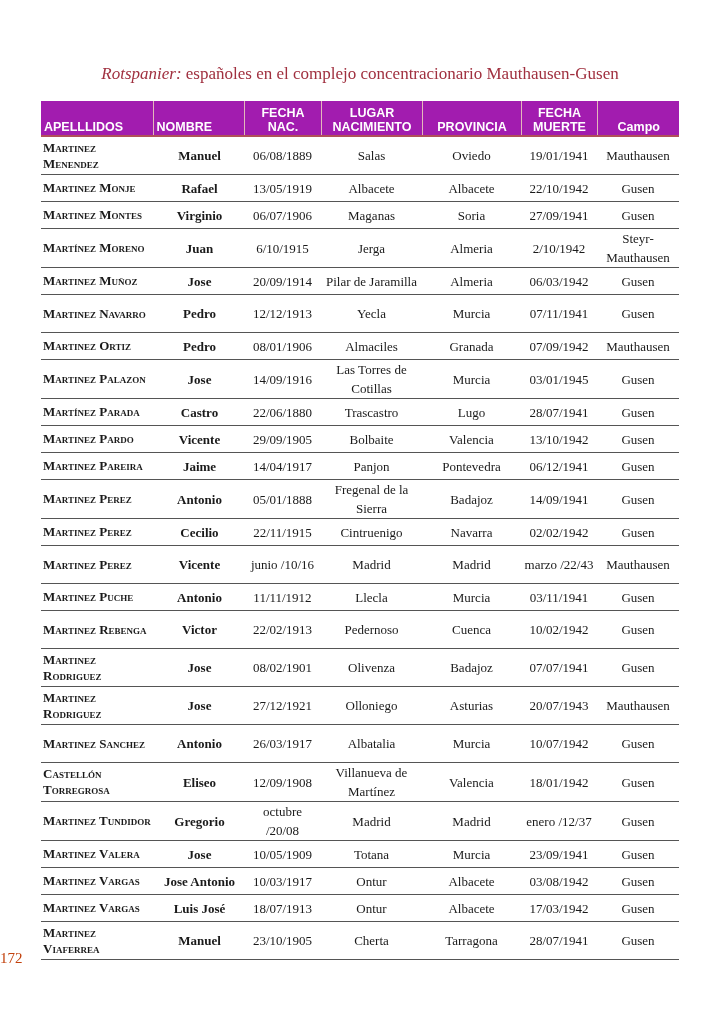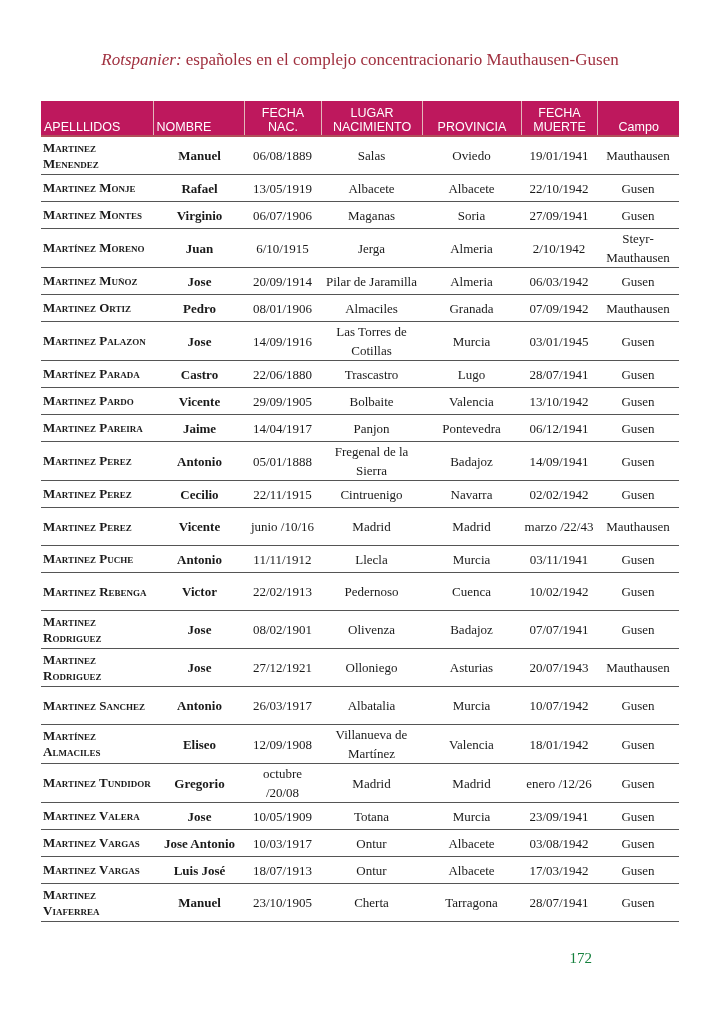--- a/index.html
+++ b/index.html
@@ -1,39 +1,39 @@
 <!DOCTYPE html>
 <html><head>
 <meta charset="utf-8">
 <style>
   html, body { margin: 0; padding: 0; background: #ffffff; }
   body { width: 720px; height: 1016px; position: relative; overflow: hidden;
          font-family: "Liberation Serif", "DejaVu Serif", serif; color: #1a1a1a; }
-  .running-head { position: absolute; top: 50px; left: 0; width: 720px; text-align: center;
+  .running-head { position: absolute; top: 64px; left: 0; width: 720px; text-align: center;
                   font-size: 17px; color: #a0303f; }
   .running-head .it { font-style: italic; }
   table { position: absolute; top: 101px; left: 41px; width: 638px; border-collapse: collapse;
           table-layout: fixed; }
   col.c1 { width: 112px; } col.c2 { width: 91px; } col.c3 { width: 77px; }
   col.c4 { width: 101px; } col.c5 { width: 99px; } col.c6 { width: 76px; } col.c7 { width: 82px; }
-  thead th { background: #be185d; color: #ffffff; font-family: "Liberation Sans", "DejaVu Sans", sans-serif;
-             font-weight: normal; font-size: 12.5px; line-height: 14px; vertical-align: bottom;
+  thead th { background: #a21caf; color: #ffffff; font-family: "Liberation Sans", "DejaVu Sans", sans-serif;
+             font-weight: bold; font-size: 12.5px; line-height: 14px; vertical-align: bottom;
              padding: 2px 2px 1px 3px; border-left: 1px solid #e3b8ba; height: 31px;
              border-bottom: 2px solid #b0505a; }
   thead th:first-child { border-left: none; }
   thead th.left { text-align: left; }
   thead th.center { text-align: center; }
   tbody td { font-size: 13px; line-height: 19px; padding: 0 2px; border-bottom: 1px solid #555;
              text-align: center; vertical-align: middle; height: 24px; }
   tbody td.ap { text-align: left; font-weight: bold; font-variant: small-caps; font-size: 13px;
                 line-height: 16px; padding: 1px 2px; }
   tbody td.nm { text-align: center; font-weight: bold; padding-left: 4px; }
   tbody tr.tall td { height: 35px; }
-  .page-number { position: absolute; top: 950px; left: 0; width: 592px; text-align: right;
-                 font-size: 15px; color: #15803d; }
+  .page-number { position: absolute; top: 950px; left: 0; width: 592px; text-align: left;
+                 font-size: 15px; color: #c2410c; }
 </style>
 </head>
 <body>
 
 <div class="running-head"><span class="it">Rotspanier:</span><span> españoles en el complejo concentracionario Mauthausen-Gusen</span></div>
 
 <table>
   <colgroup>
     <col class="c1">
       <col class="c2">
@@ -93,20 +93,29 @@
       </tr>
       <tr>
         <td class="ap">Martinez Muñoz</td>
         <td class="nm">Jose</td>
         <td>20/09/1914</td>
         <td>Pilar de Jaramilla</td>
         <td>Almeria</td>
         <td>06/03/1942</td>
         <td>Gusen</td>
       </tr>
+      <tr class="tall">
+        <td class="ap">Martinez Navarro</td>
+        <td class="nm">Pedro</td>
+        <td>12/12/1913</td>
+        <td>Yecla</td>
+        <td>Murcia</td>
+        <td>07/11/1941</td>
+        <td>Gusen</td>
+      </tr>
       <tr>
         <td class="ap">Martinez Ortiz</td>
         <td class="nm">Pedro</td>
         <td>08/01/1906</td>
         <td>Almaciles</td>
         <td>Granada</td>
         <td>07/09/1942</td>
         <td>Mauthausen</td>
       </tr>
       <tr class="tall">
@@ -211,35 +220,35 @@
       <tr class="tall">
         <td class="ap">Martinez Sanchez</td>
         <td class="nm">Antonio</td>
         <td>26/03/1917</td>
         <td>Albatalia</td>
         <td>Murcia</td>
         <td>10/07/1942</td>
         <td>Gusen</td>
       </tr>
       <tr class="tall">
-        <td class="ap">Martínez Almaciles</td>
+        <td class="ap">Castellón Torregrosa</td>
         <td class="nm">Eliseo</td>
         <td>12/09/1908</td>
         <td>Villanueva de Martínez</td>
         <td>Valencia</td>
         <td>18/01/1942</td>
         <td>Gusen</td>
       </tr>
       <tr class="tall">
         <td class="ap">Martinez Tundidor</td>
         <td class="nm">Gregorio</td>
         <td>octubre /20/08</td>
         <td>Madrid</td>
         <td>Madrid</td>
-        <td>enero /12/26</td>
+        <td>enero /12/37</td>
         <td>Gusen</td>
       </tr>
       <tr>
         <td class="ap">Martinez Valera</td>
         <td class="nm">Jose</td>
         <td>10/05/1909</td>
         <td>Totana</td>
         <td>Murcia</td>
         <td>23/09/1941</td>
         <td>Gusen</td>

